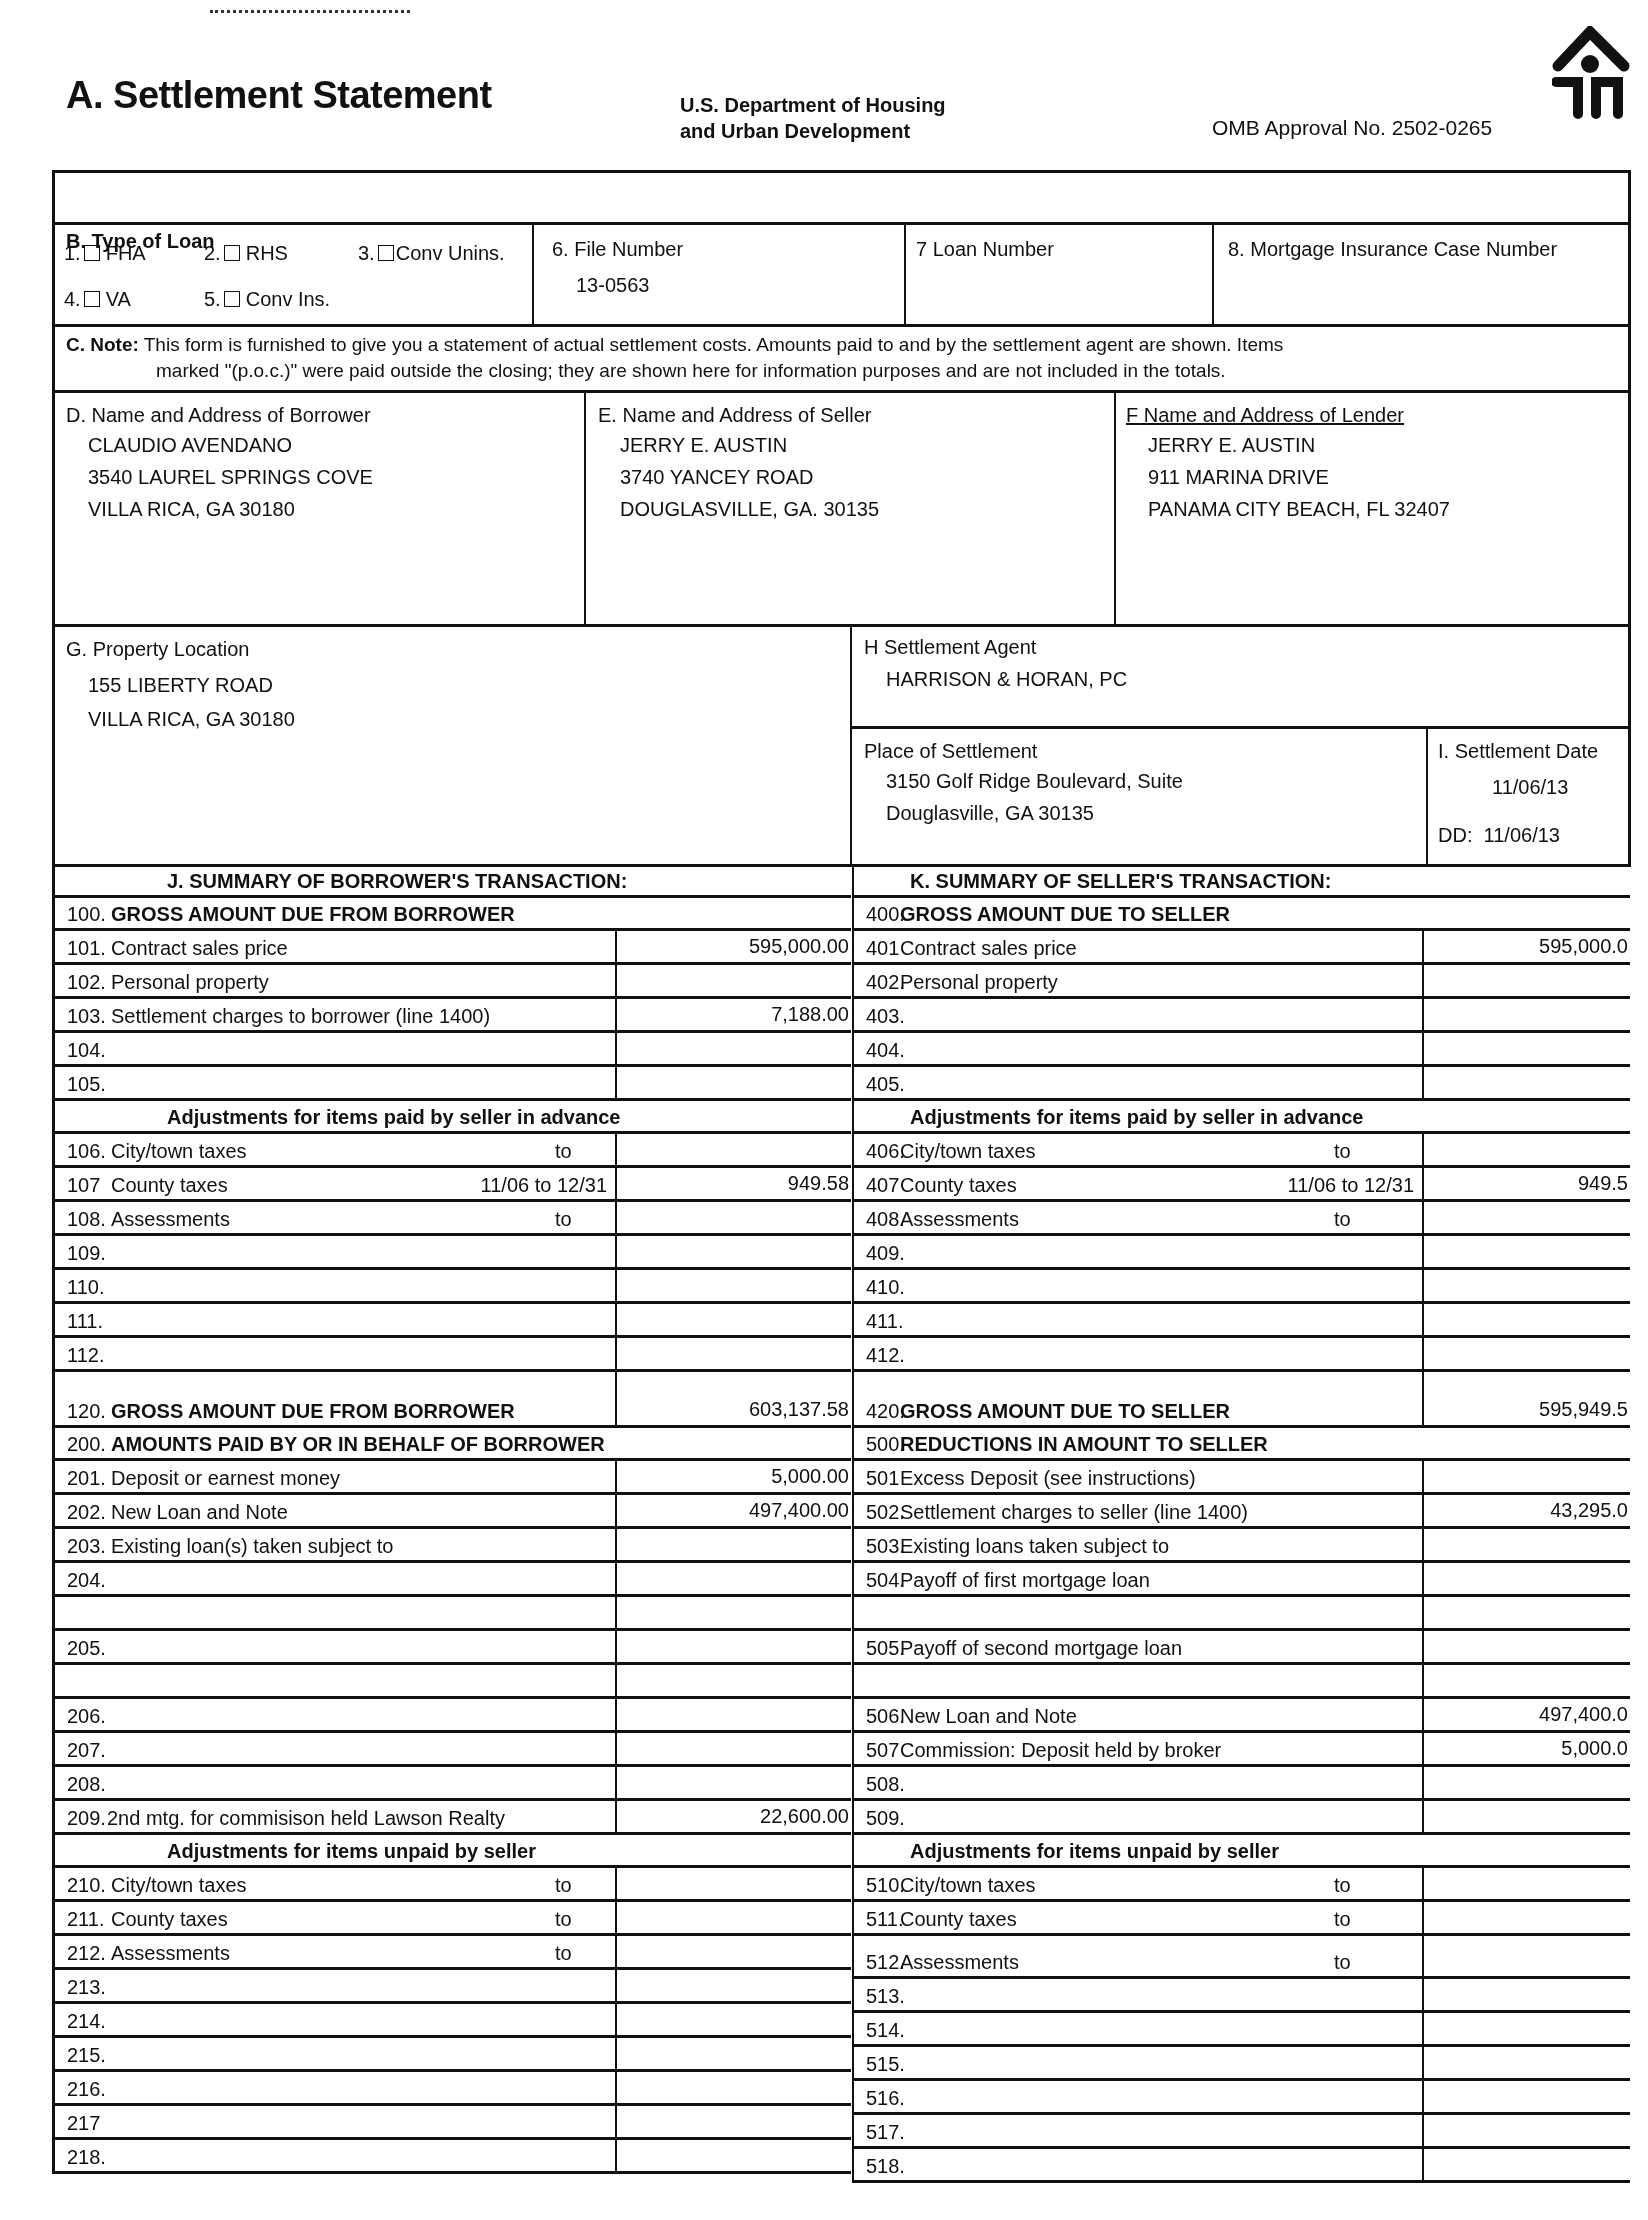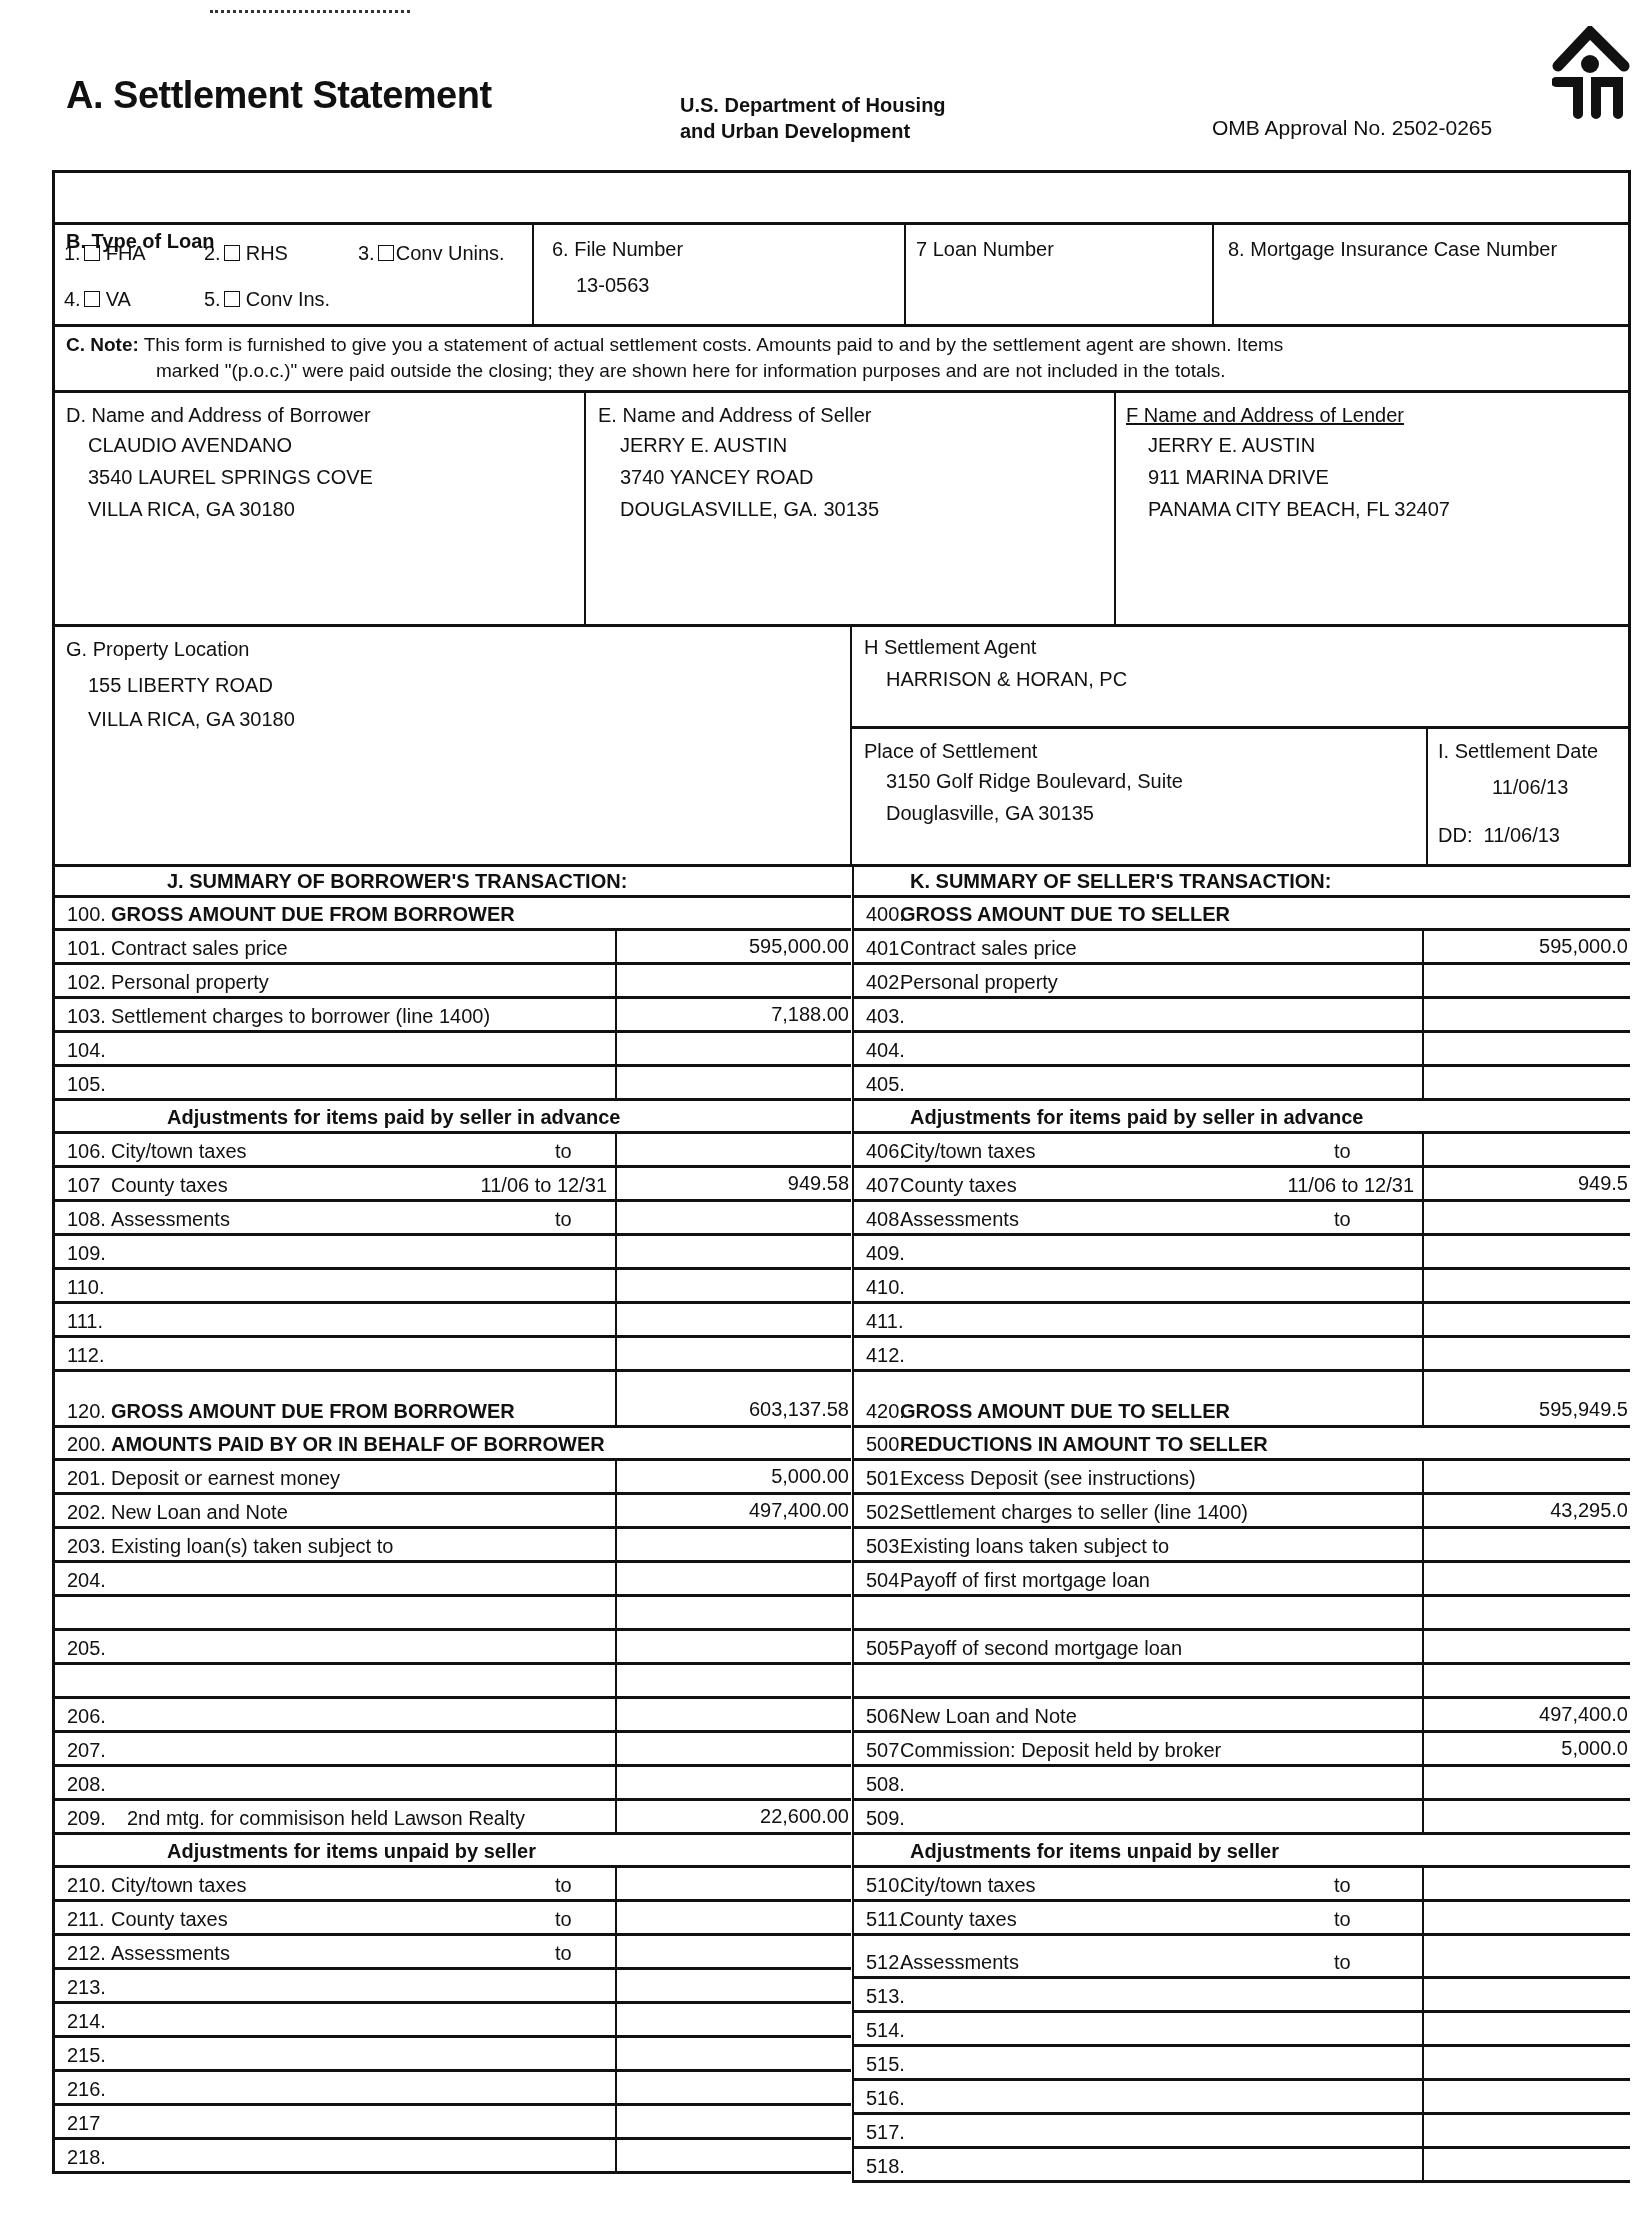--- a/index.html
+++ b/index.html
@@ -298,21 +298,21 @@
     </div>
     <div class="row" style="height: 34px;">
       <span class="n">208.</span>
       <span class="d" style="left: 56px;"></span>
       <div class="amt-cell" style="left: 560px; width: 236px;">
         <span class="amt"></span>
       </div>
     </div>
     <div class="row" style="height: 34px;">
       <span class="n">209.</span>
-      <span class="d" style="left: 72px;">2nd mtg. for commisison held Lawson Realty</span>
+      <span class="d" style="left: 52px;">2nd mtg. for commisison held Lawson Realty</span>
       <div class="amt-cell" style="left: 560px; width: 236px;">
         <span class="amt">22,600.00</span>
       </div>
     </div>
     <div class="row" style="height: 33px;">
       <span class="n sec" style="left: 112px;">Adjustments for items unpaid by seller</span>
     </div>
     <div class="row" style="height: 34px;">
       <span class="n">210.</span>
       <span class="d" style="left: 56px;">City/town taxes</span>

